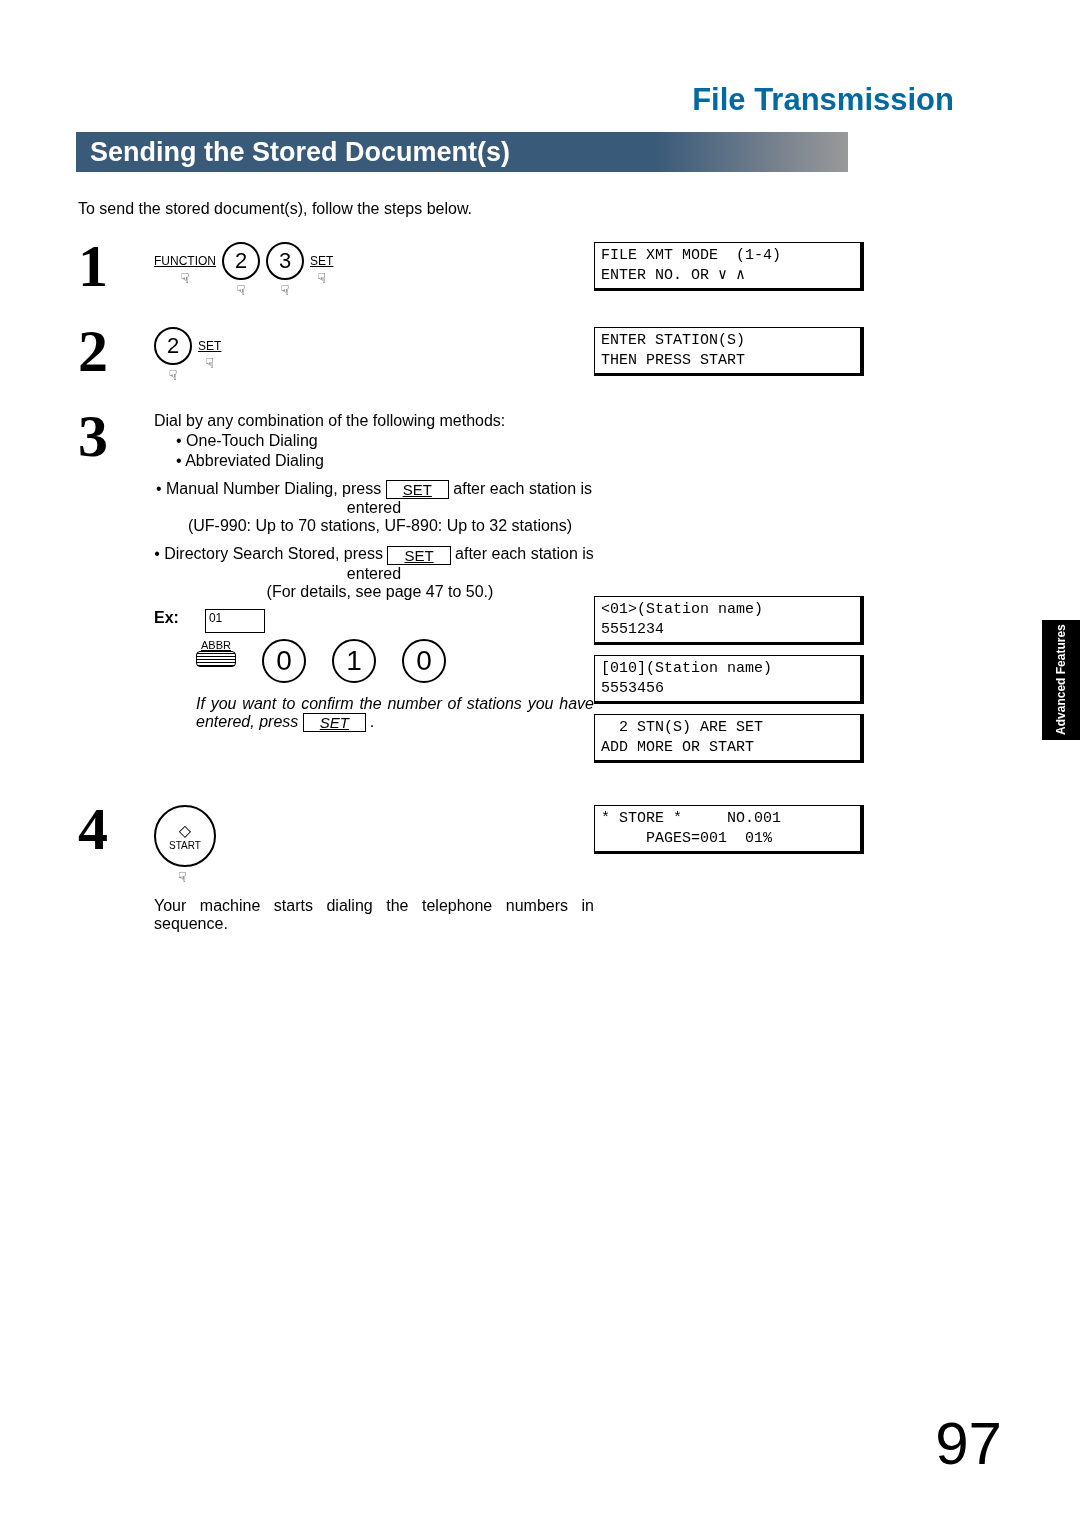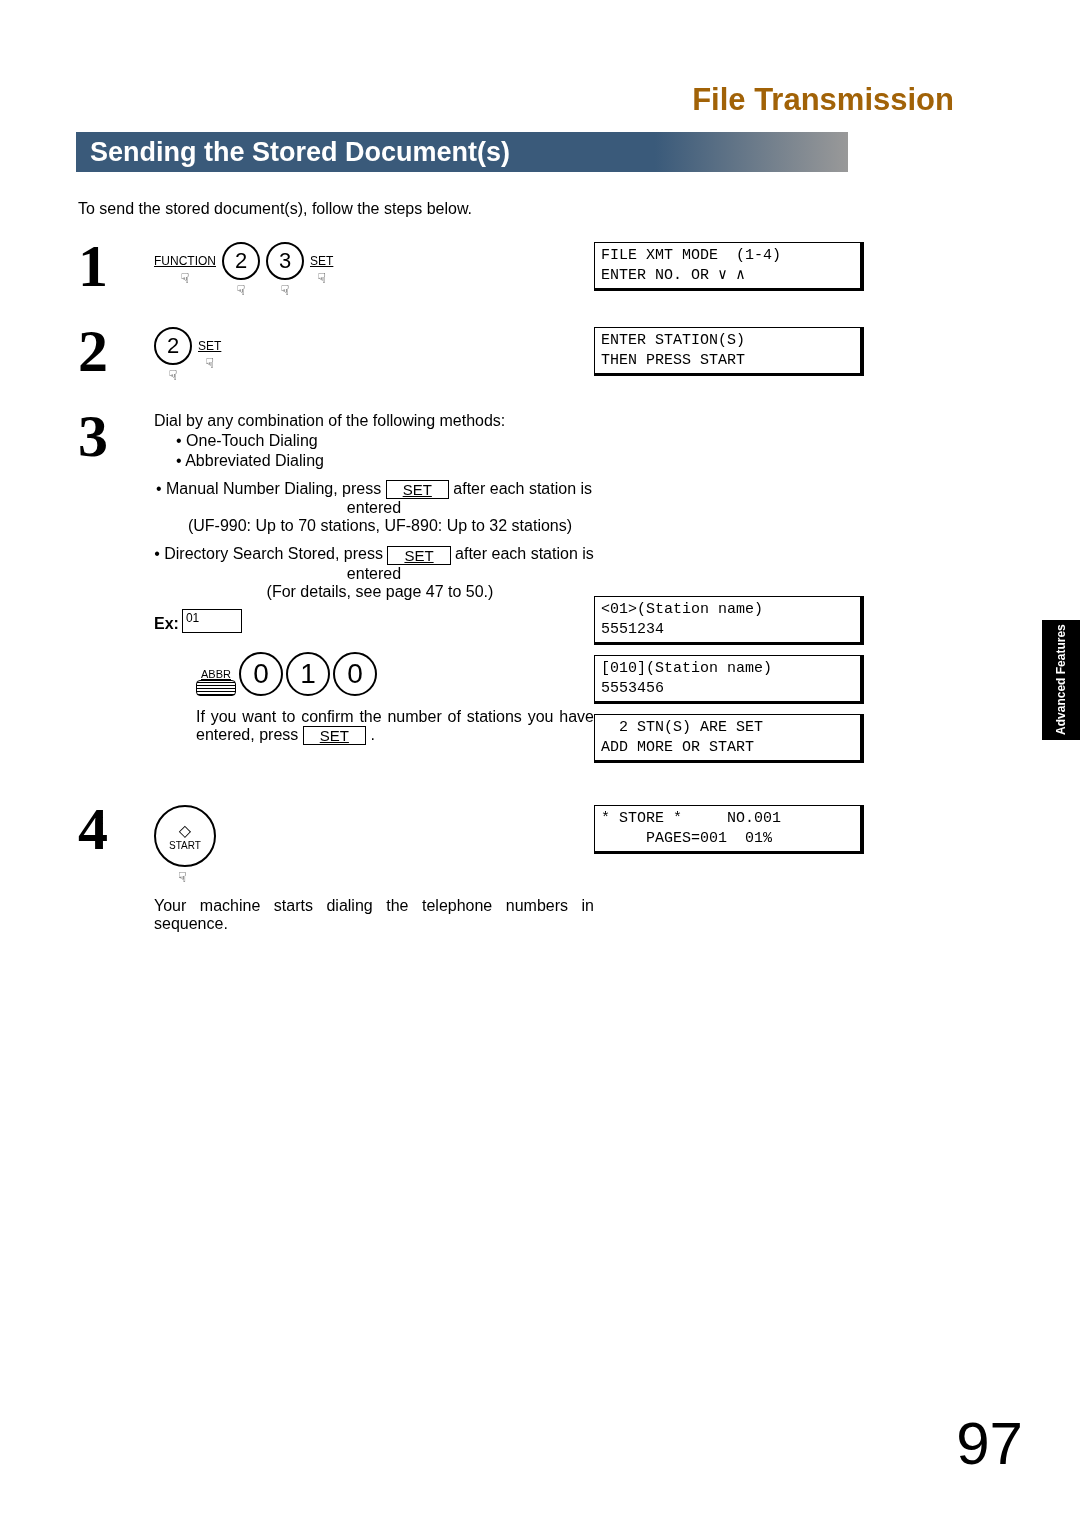--- a/index.html
+++ b/index.html
@@ -8,21 +8,21 @@
       height: 1528px;
       background: #fff;
       font-family: Arial, Helvetica, sans-serif;
       position: relative;
       color: #000;
     }
     .page-heading {
       text-align: right;
       font-size: 31px;
       font-weight: bold;
-      color: #a16207;
+      color: #0369a1;
       padding: 82px 126px 0 0;
     }
     .section-bar {
       margin: 14px 0 0 76px;
       width: 772px;
       height: 40px;
       background: linear-gradient(to right, #3a5a7a 0%, #3a5a7a 75%, #999 100%);
       display: flex;
       align-items: center;
       padding-left: 14px;
@@ -129,22 +129,22 @@
       list-style: none;
       margin-left: 22px;
       margin-top: 2px;
     }
     ul.bullets li {
       margin-bottom: 2px;
     }
     ul.bullets li::before { content: "• "; }
     .ex-row {
       display: flex;
-      align-items: flex-end;
-      gap: 3px;
+      align-items: flex-start;
+      gap: 26px;
       margin-top: 8px;
     }
     .ex-label { font-weight: bold; font-size: 16px; }
     .one-touch {
       border: 1px solid #000;
       width: 60px;
       height: 24px;
       font-size: 12px;
       padding: 1px 3px;
     }
@@ -192,25 +192,25 @@
       transform: rotate(-90deg);
       font-size: 12px;
       font-weight: bold;
       white-space: nowrap;
       line-height: 1.1;
       text-align: center;
     }
     .page-num {
       position: absolute;
       bottom: 50px;
-      right: 57px;
+      right: 78px;
       font-size: 60px;
       font-family: Arial, sans-serif;
     }
-    .mt6 { margin-top: 19px; }
+    .mt6 { margin-top: 6px; }
     .mt12 { margin-top: 12px; }
     .step3-block { margin-top: 10px; text-align: center; }
     .justify { text-align: justify; }
   </style>
 </head>
 <body>
 
 <div class="page-heading">File Transmission</div>
 
 <div class="section-bar">
@@ -298,21 +298,21 @@
       <div class="ex-row mt6" style="margin-left:42px;">
         <div class="abbr-key">
           <span class="abbr-label">ABBR</span>
           <div class="abbr-btn"></div>
         </div>
         <span class="key-round big">0</span>
         <span class="key-round big">1</span>
         <span class="key-round big">0</span>
       </div>
 
-      <div class="mt12 justify" style="margin-left:42px;">
+      <div class="mt12 justify" style="margin-left:42px;font-style:italic;">
         <span>If you want to confirm the number of stations you have entered, press </span>
         <span class="set-box">SET</span>
         <span> .</span>
       </div>
     </div>
     <div class="step-display" style="padding-top:190px;">
       <div class="lcd"><span>&lt;01&gt;(Station name)</span>
 <span>5551234</span></div>
       <div class="lcd"><span>[010](Station name)</span>
 <span>5553456</span></div>

